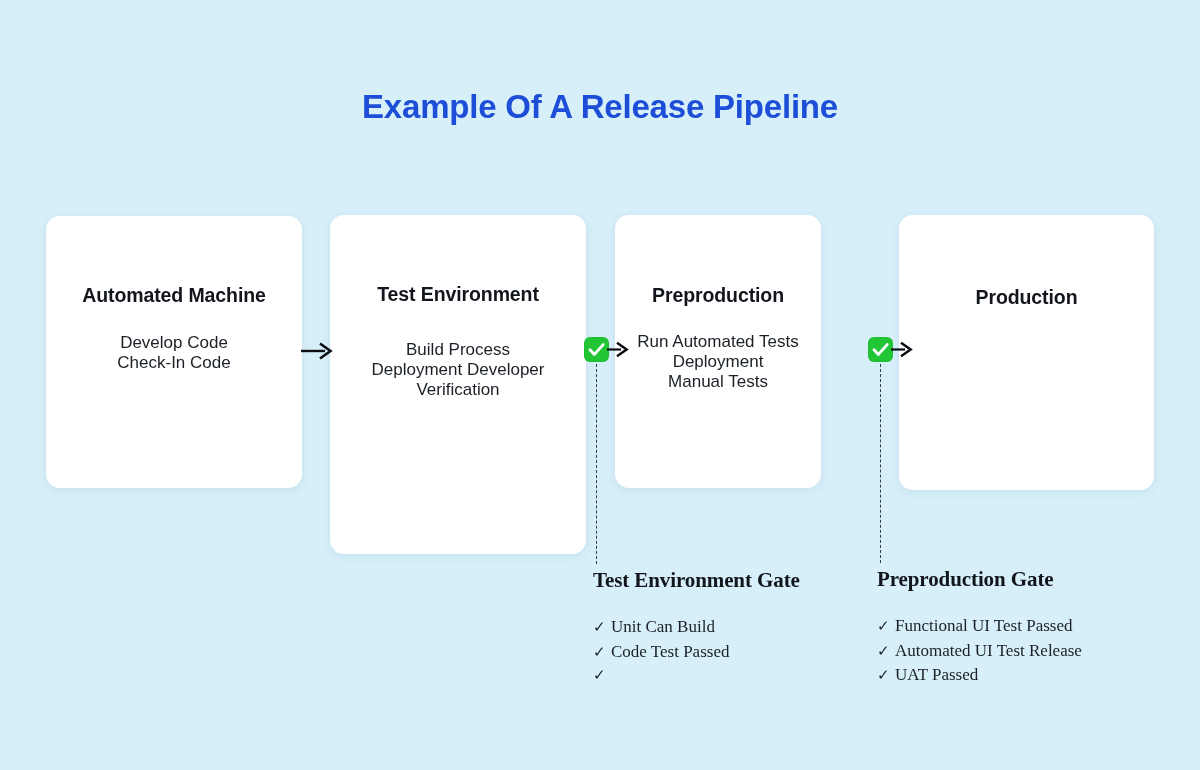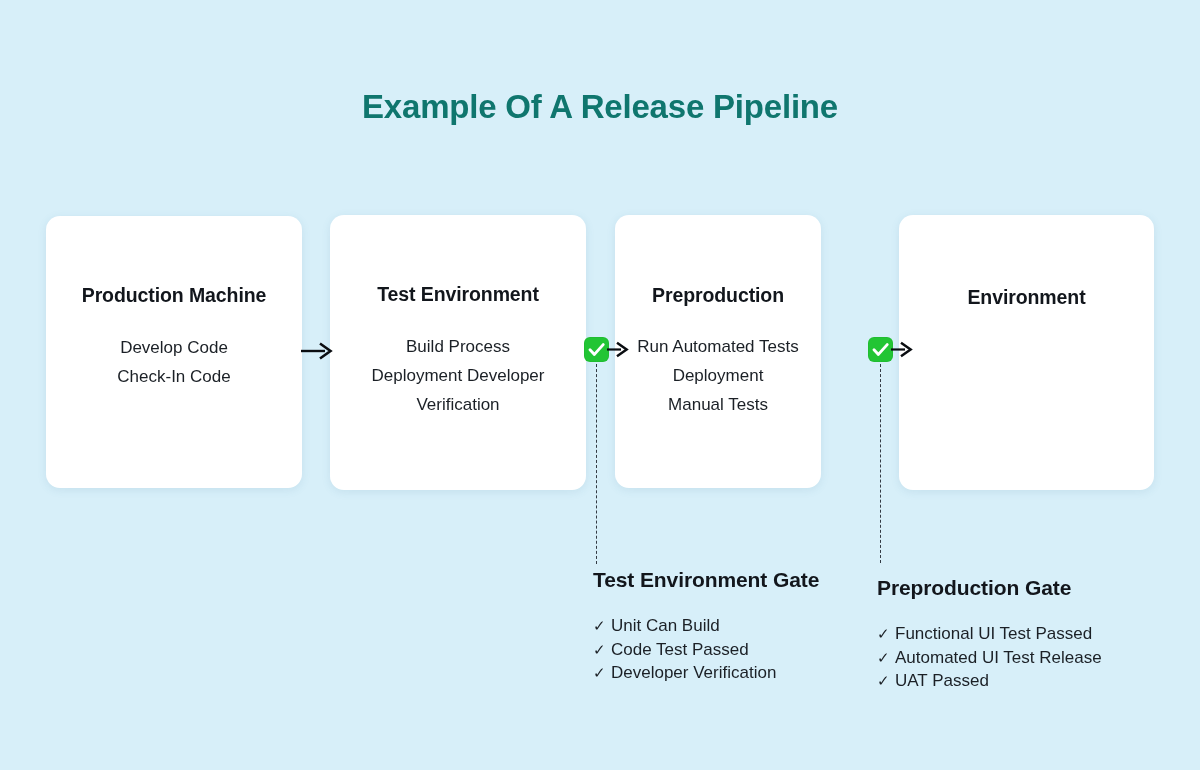--- a/index.html
+++ b/index.html
@@ -26,21 +26,21 @@
   
   .page-title {
     position: absolute;
     left: 0;
     top: 88px;
     width: 1200px;
     text-align: center;
     font-size: 33px;
     font-weight: bold;
     letter-spacing: -0.2px;
-    color: #0f766e;
+    color: #1d4ed8;
   }
 
   
   .stage-card {
     position: absolute;
     background: #ffffff;
     border-radius: 14px;
     box-shadow: 0 2px 9px rgba(80,130,160,0.13);
   }
   .stage-card .card-title {
@@ -52,27 +52,27 @@
     font-weight: bold;
     color: #12161c;
     letter-spacing: -0.1px;
   }
   .stage-card .card-body {
     position: absolute;
     left: 0;
     width: 100%;
     text-align: center;
     font-size: 17px;
-    line-height: 29px;
+    line-height: 20px;
     color: #1b2026;
     padding: 0 10px;
   }
 
   #card-0 { left: 46px;  top: 216px; width: 256px; height: 272px; }
-  #card-1 { left: 330px; top: 215px; width: 256px; height: 275px; }
+  #card-1 { left: 330px; top: 215px; width: 256px; height: 339px; }
   #card-2 { left: 615px; top: 215px; width: 206px; height: 273px; }
   #card-3 { left: 899px; top: 215px; width: 255px; height: 275px; }
 
   #card-0 .card-title { top: 68px; }
   #card-1 .card-title { top: 68px; }
   #card-2 .card-title { top: 69px; }
   #card-3 .card-title { top: 71px; }
 
   #card-0 .card-body { top: 117px; }
   #card-1 .card-body { top: 117px; }
@@ -119,23 +119,23 @@
   
   .gate-dash {
     position: absolute;
     width: 0;
     border-left: 1.6px dashed #333b44;
   }
   #gate-dash-0 { left: 596px; top: 364px; height: 200px; }
   #gate-dash-1 { left: 880px; top: 364px; height: 199px; }
 
   
-  .gate-block { position: absolute; }
+  .gate-block { position: absolute; font-family: Liberation Serif, serif; }
   #gate-block-0 { left: 593px; top: 568px; width: 290px; }
-  #gate-block-1 { left: 877px; top: 567px; width: 300px; margin-top: 9px; }
+  #gate-block-1 { left: 877px; top: 567px; width: 300px; }
 
   .gate-title {
     font-size: 21px;
     font-weight: bold;
     color: #12161c;
     letter-spacing: -0.1px;
     white-space: nowrap;
   }
   .gate-list {
     list-style: none;
@@ -157,41 +157,41 @@
   }
 </style>
 </head>
 <body>
 
 <div id="canvas">
 
   <div class="page-title">Example Of A Release Pipeline</div>
 
   <div class="stage-card" id="card-0">
-    <div class="card-title">Production Machine</div>
+    <div class="card-title">Automated Machine</div>
     <div class="card-body" style="white-space: pre-line;">Develop Code
 Check-In Code</div>
   </div>
 
   <div class="stage-card" id="card-1">
     <div class="card-title">Test Environment</div>
-    <div class="card-body" style="white-space: pre-line;">Build Process
+    <div class="card-body" style="white-space: pre-line; margin-top: 8px;">Build Process
 Deployment Developer
 Verification</div>
   </div>
 
   <div class="stage-card" id="card-2">
     <div class="card-title">Preproduction</div>
     <div class="card-body" style="white-space: pre-line; text-align: center;">Run Automated Tests
 Deployment
 Manual Tests</div>
   </div>
 
   <div class="stage-card" id="card-3">
-    <div class="card-title">Environment</div>
+    <div class="card-title">Production</div>
   </div>
 
   <div class="plain-arrow">
     <svg width="34" height="28" viewBox="0 0 34 28">
       <line x1="1" y1="14" x2="25" y2="14" stroke="#0a0d11" stroke-width="2.4"></line>
       <path d="M20 6.5 L30.5 14 L20 21.5" fill="none" stroke="#0a0d11" stroke-width="2.6" stroke-linecap="butt" stroke-linejoin="miter"></path>
     </svg>
   </div>
 
   <div class="gate-marker" id="gate-marker-0">
@@ -231,21 +231,20 @@
       <li>
         <span class="gate-check">✓</span>
         <span>Unit Can Build</span>
       </li>
       <li>
         <span class="gate-check">✓</span>
         <span>Code Test Passed</span>
       </li>
       <li>
         <span class="gate-check">✓</span>
-        <span>Developer Verification</span>
       </li>
     </ul>
   </div>
 
   <div class="gate-block" id="gate-block-1">
     <div class="gate-title">Preproduction Gate</div>
     <ul class="gate-list">
       <li>
         <span class="gate-check">✓</span>
         <span>Functional UI Test Passed</span>

